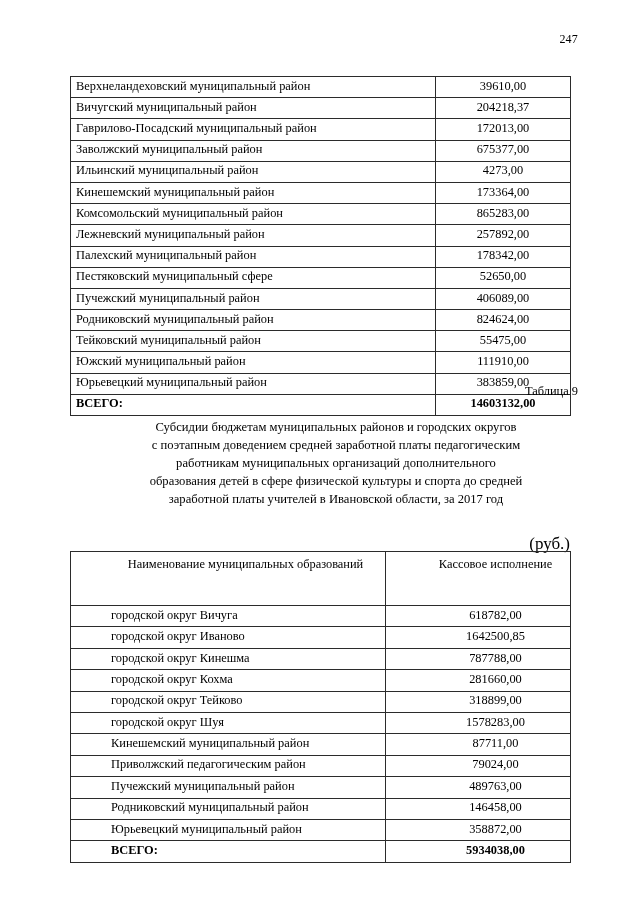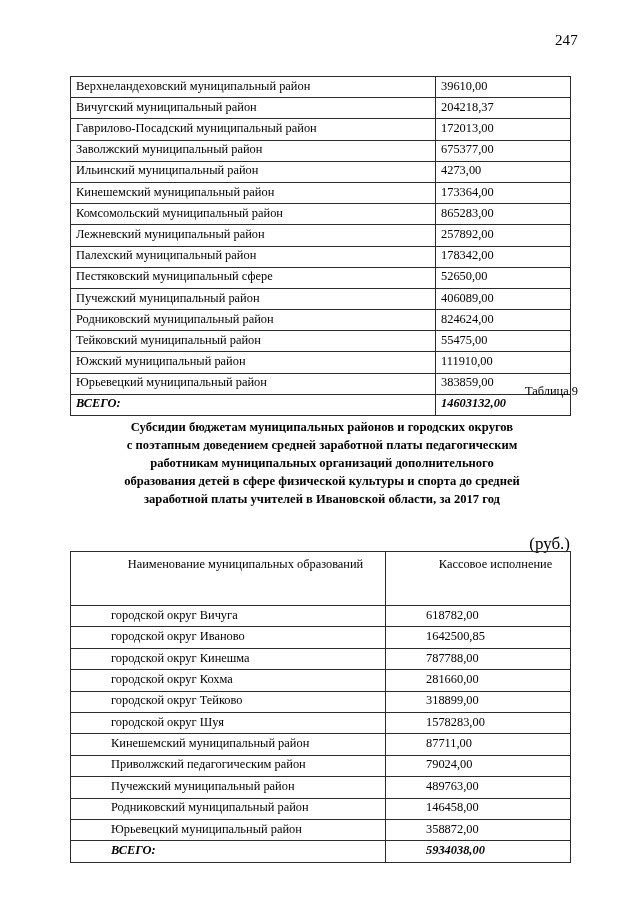--- a/index.html
+++ b/index.html
@@ -16,46 +16,45 @@
     font-family: "Liberation Serif", "DejaVu Serif", serif;
     color: #000000;
     overflow: hidden;
   }
 
   
   .page-number {
     position: absolute;
     top: 32px;
     right: 62px;
-    font-size: 15px;
+    font-size: 12px;
     letter-spacing: 0.2px;
   }
 
   
   .doc-table {
     position: absolute;
     border-collapse: collapse;
     table-layout: fixed;
     font-size: 12.4px;
     line-height: 1.12;
   }
   .doc-table td {
     border: 1px solid #2b2b2b;
     padding: 1px 5px 2px 5px;
     vertical-align: middle;
   }
   .doc-table td.name {
     text-align: left;
   }
   .doc-table td.value {
-    text-align: left;
+    text-align: center;
   }
   .doc-table tr.total td {
     font-weight: bold;
-    font-style: italic;
   }
 
   
   #table-one {
     left: 70px;
     top: 76px;
     width: 500px;
   }
   #table-one col.c-name { width: 365px; }
   #table-one col.c-value { width: 135px; }
@@ -65,25 +64,25 @@
   .table-caption-right {
     position: absolute;
     top: 384px;
     right: 62px;
     font-size: 12.4px;
   }
 
   
   .section-title {
     position: absolute;
-    left: 80px;
+    left: 94px;
     top: 418px;
     width: 484px;
     text-align: center;
-    font-weight: bold;
+    font-weight: normal;
     font-size: 12.6px;
     line-height: 1.43;
   }
   .section-title .ttl-line { display: block; }
 
   
   .units-label {
     position: absolute;
     top: 534px;
     right: 70px;

